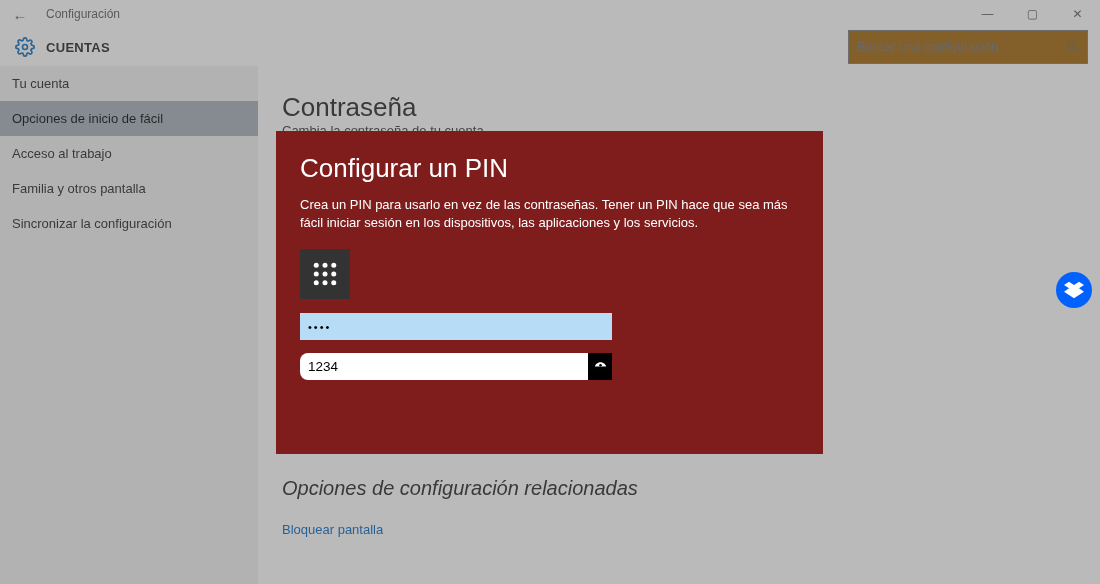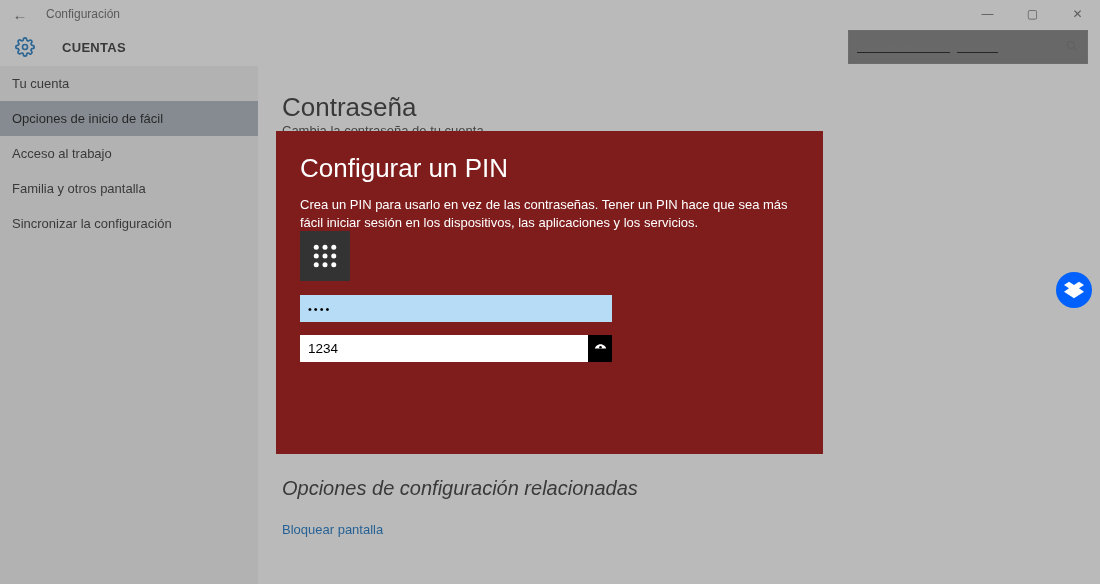--- a/index.html
+++ b/index.html
@@ -8,47 +8,47 @@
   
   .titlebar { height: 28px; display: flex; align-items: center; color: #5a5a5a; font-size: 12px; }
   .titlebar .back { width: 40px; text-align: center; font-size: 15px; }
   .titlebar .title { flex: 0 0 auto; padding-left: 6px; }
   .winbtns { margin-left: auto; display: flex; }
   .winbtns div { width: 45px; height: 28px; display:flex; align-items:center; justify-content:center; font-size: 12px; color:#5a5a5a; }
 
   
   .headerrow { height: 38px; display:flex; align-items:center; padding: 0 12px 0 12px; }
   .gear { width: 26px; height: 26px; display:flex; align-items:center; justify-content:center; color:#0a6ebd; }
-  .cuentas { font-weight:600; font-size:13px; margin-left:24px; color:#222; letter-spacing:0.3px; }
-  .search { margin-left:auto; width:240px; height:28px; border:1.5px solid #7a7a7a; display:flex; align-items:center; padding:16px 8px; background:#737373;text-decoration:underline; }
+  .cuentas { font-weight:600; font-size:13px; margin-left:8px; color:#222; letter-spacing:0.3px; }
+  .search { margin-left:auto; width:240px; height:28px; border:1.5px solid #7a7a7a; display:flex; align-items:center; padding:16px 8px; background:#a16207; }
   .search input { border:none; outline:none; flex:1; font-size:12.5px; background:transparent; }
   .search .sicon { color:#666; font-size:14px; }
 
   
   .body { display:flex; height: calc(584px - 28px - 38px); }
   .sidebar { width:258px; background:#f2f2f2; border-top:0; }
   .sidebar .item { padding: 10px 12px; font-size:13px; color:#222; }
   .sidebar .item.active { background:#a5afb8; color:#000; }
   .main { flex:1; padding: 26px 24px; color:#222; position:relative; }
   .main h2 { font-weight:400; font-size:26px; }
   .main h3 { font-weight:400; font-size:20px; margin-top:20px; margin-bottom:22px;font-style:italic; }
   .link { color:#0067c0; font-size:13px; cursor:pointer; }
   .cuttext { font-size:13px; color:#333; height: 14px; overflow:hidden; margin-bottom: 340px;}
 
   
   .overlay { position:absolute; top:0; left:0; width:1100px; height:584px; background:rgba(90,90,90,0.42); }
 
   
   .dialog { position:absolute; left:276px; top:131px; width:547px; height:323px; background:#7f1d1d; color:#fff; padding: 22px 24px; }
   .dialog h1 { font-weight:300; font-size:26px; margin-bottom:12px; }
-  .dialog p { font-size:13px; line-height:1.35; max-width: 490px; }
+  .dialog p { font-size:13px; line-height:1.35; margin-bottom:18px; max-width: 490px; }
   .keypad { width:50px; height:50px; background:#333; display:flex; align-items:center; justify-content:center; margin-bottom:14px; }
   .pinrow { width:312px; height:27px; display:flex; align-items:center; margin-bottom:13px; }
   .pin1 { background:#b6dcf6; border:none; }
-  .pin2 { background:#fff; }
+  .pin2 { background:#fff;border-radius:8px; }
   .pininput { flex:1; height:100%; border:none; outline:none; padding:0 8px; font-size:13.5px; background:transparent; color:#000; }
   .dots { padding-left:8px; letter-spacing:2px; font-size:11px; color:#000; flex:1; }
   .eyereveal { width:24px; height:27px; background:#000; color:#fff; display:flex; align-items:center; justify-content:center; font-size:13px; }
   .dlgbtns { position:absolute; right:20px; bottom:18px; display:flex; gap:20px; }
   .dlgbtns button { background:transparent; border:1.5px solid #fff; color:#fff; padding:5px 18px; font-size:13px; cursor:pointer; }
 
   
   .fab { position:absolute; right:8px; top:272px; width:36px; height:36px; border-radius:50%; background:#0061fe; display:flex; align-items:center; justify-content:center; }
   .fab svg { width:20px; height:20px; }
 </style>

